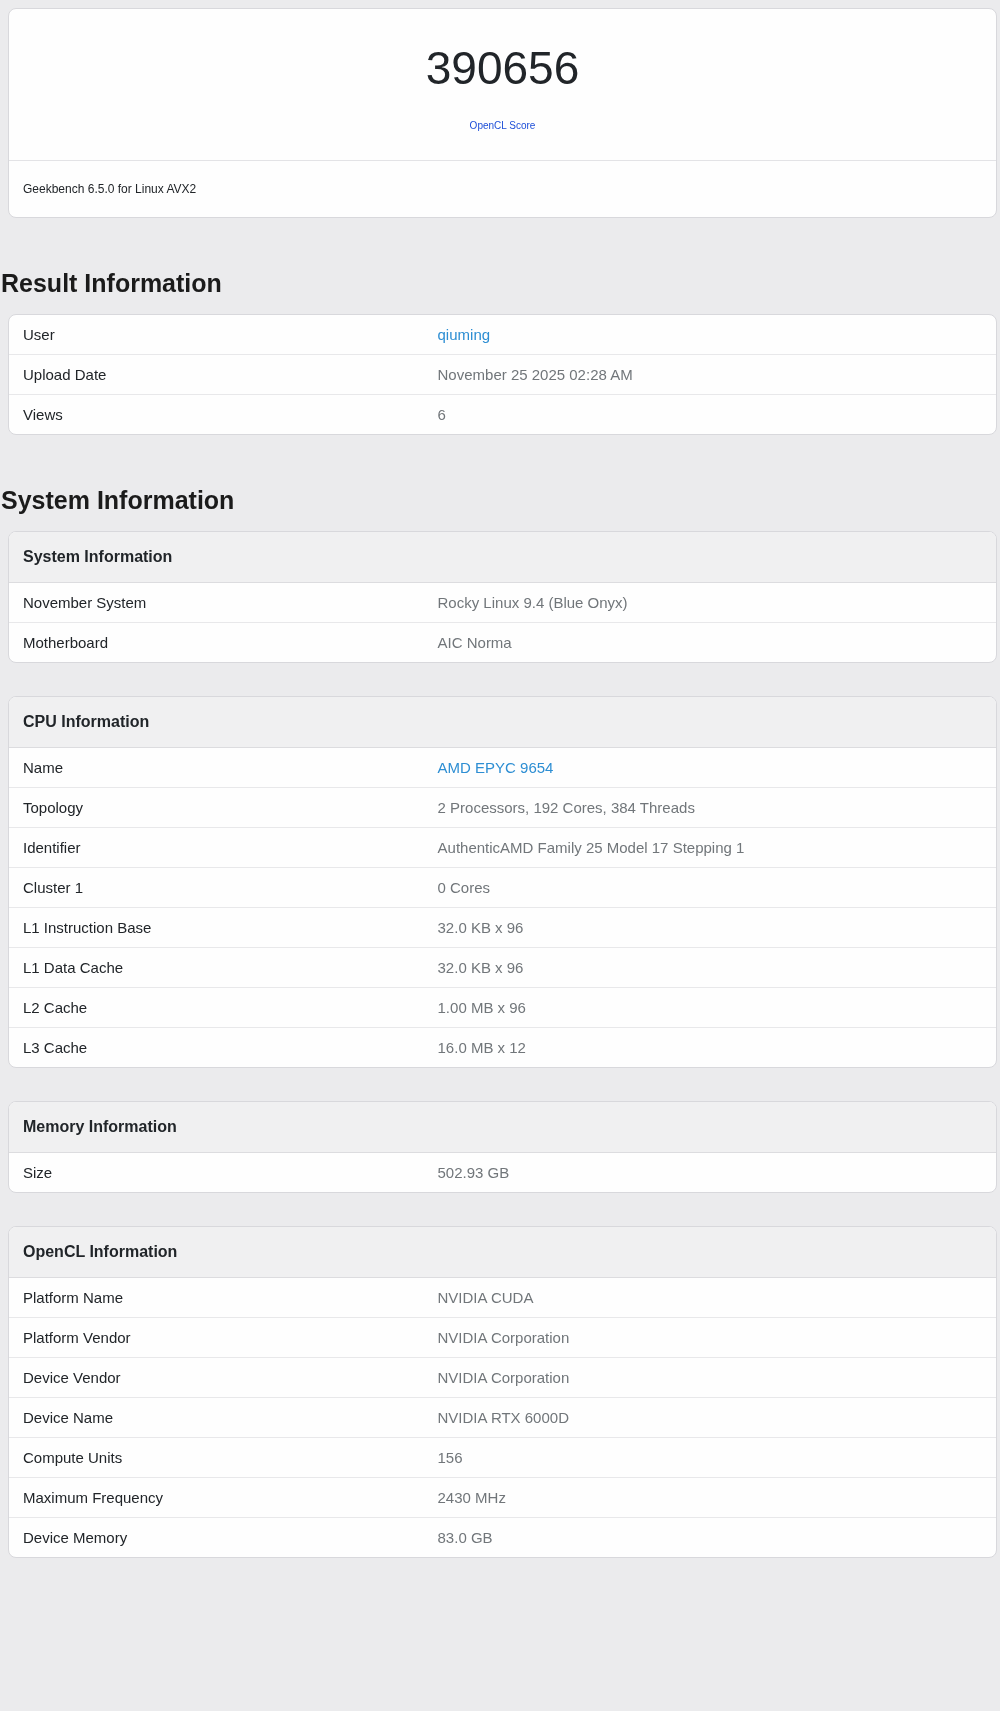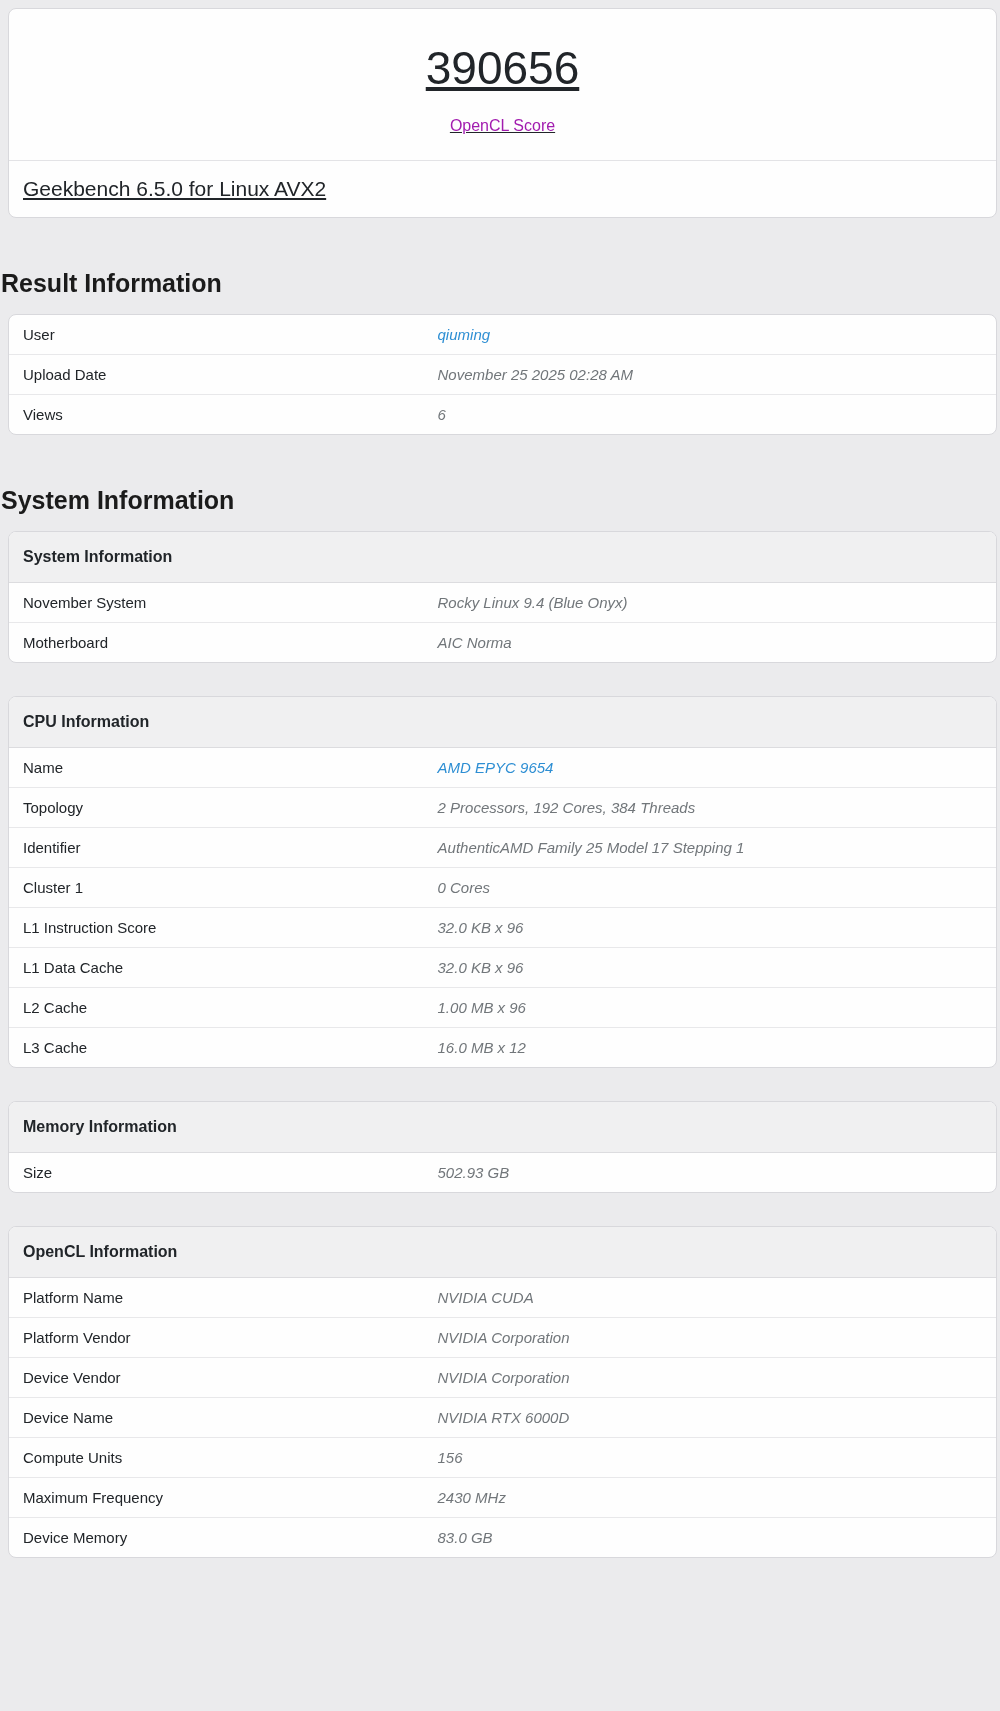--- a/index.html
+++ b/index.html
@@ -13,28 +13,28 @@
     color: #212529;
   }
   .card {
     background: #fefefe;
     border: 1px solid #d8d8dc;
     border-radius: 8px;
     margin: 0 3px 33px 8px;
     overflow: hidden;
   }
   
-  .score-card { margin-top: 8px; text-decoration: underline; }
+  .score-card { margin-top: 8px; }
   .score-hero { text-align: center; padding: 36px 14px 26px; }
   .score-value { font-size: 46px; line-height: 46px; font-weight: 400; color: #212529; }
-  .score-label { font-size: 16px; line-height: 17px; margin-top: 26px; color: #a21caf; }
+  .score-label { font-size: 10px; line-height: 17px; margin-top: 26px; color: #1d4ed8; }
   .score-footer {
     border-top: 1px solid #e3e3e6;
     padding: 19px 14px;
-    font-size: 21px;
+    font-size: 12px;
     line-height: 18px;
     color: #212529;
   }
   
   h2.section-heading {
     font-size: 25px;
     line-height: 27px;
     font-weight: 700;
     color: #1b1b1b;
     margin: 52px 0 17px 1px;
@@ -52,21 +52,21 @@
   table.info-table {
     width: 100%;
     border-collapse: collapse;
     table-layout: fixed;
     font-size: 15px;
     line-height: 17px;
   }
   table.info-table tr + tr td { border-top: 1px solid #e8e8ea; }
   table.info-table td { padding: 11px 14px; vertical-align: top; }
   td.cell-label { width: 42%; color: #212529; }
-  td.cell-value { color: #71767a; padding-left: 0; padding-right: 45px; font-style: italic; }
+  td.cell-value { color: #71767a; padding-left: 0; padding-right: 45px; }
   td.cell-value a { color: #2d8ed3; text-decoration: none; }
 </style>
 </head>
 <body>
 
 <div class="card score-card">
   <div class="score-hero">
     <div class="score-value">390656</div>
     <div class="score-label">OpenCL Score</div>
   </div>
@@ -130,21 +130,21 @@
       </tr>
       <tr>
         <td class="cell-label">Identifier</td>
         <td class="cell-value">AuthenticAMD Family 25 Model 17 Stepping 1</td>
       </tr>
       <tr>
         <td class="cell-label">Cluster 1</td>
         <td class="cell-value">0 Cores</td>
       </tr>
       <tr>
-        <td class="cell-label">L1 Instruction Score</td>
+        <td class="cell-label">L1 Instruction Base</td>
         <td class="cell-value">32.0 KB x 96</td>
       </tr>
       <tr>
         <td class="cell-label">L1 Data Cache</td>
         <td class="cell-value">32.0 KB x 96</td>
       </tr>
       <tr>
         <td class="cell-label">L2 Cache</td>
         <td class="cell-value">1.00 MB x 96</td>
       </tr>

